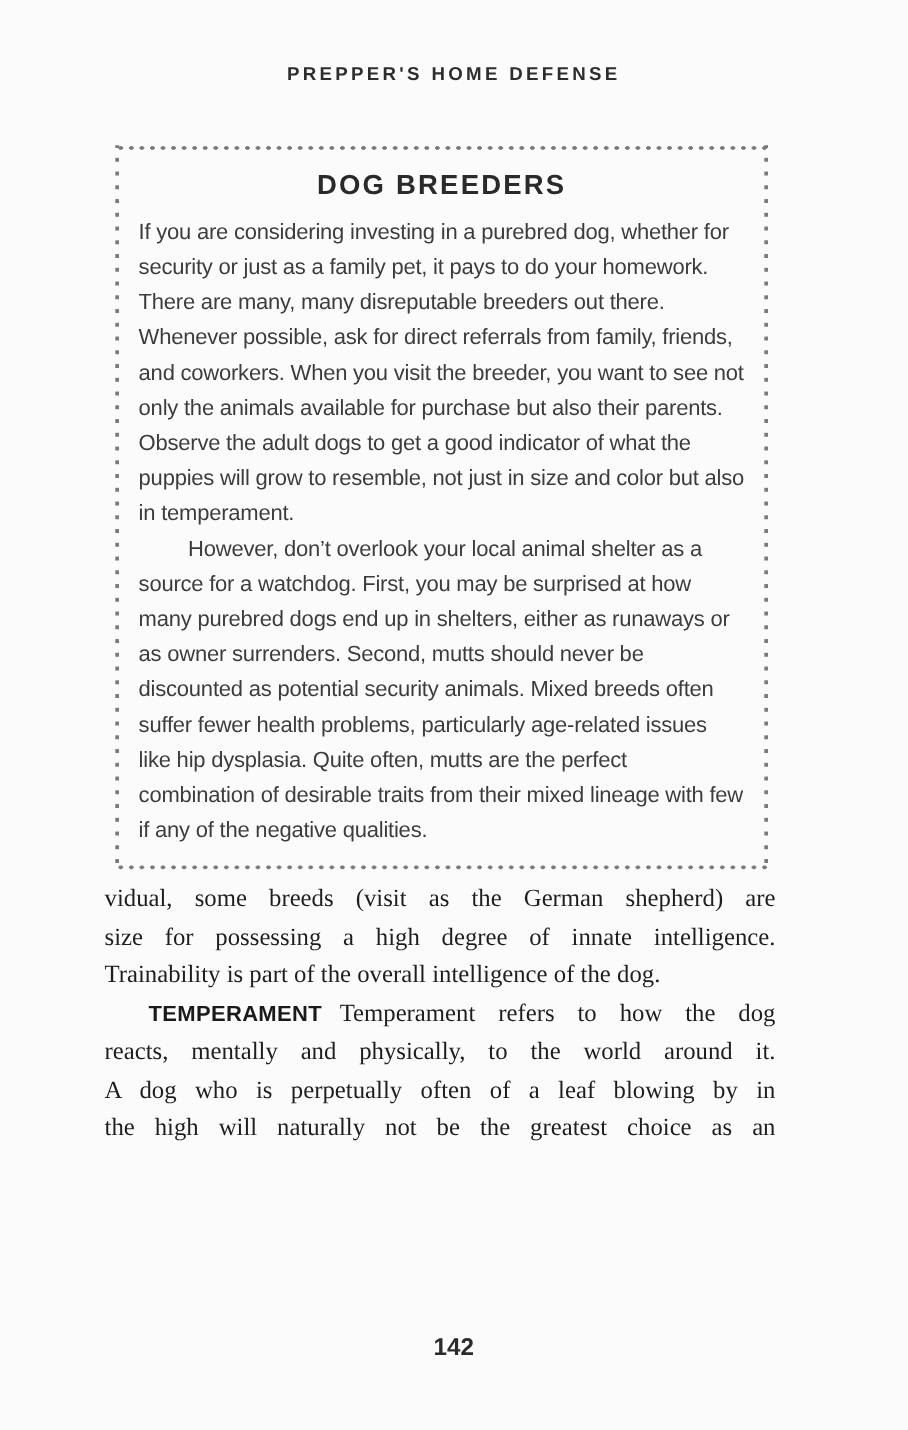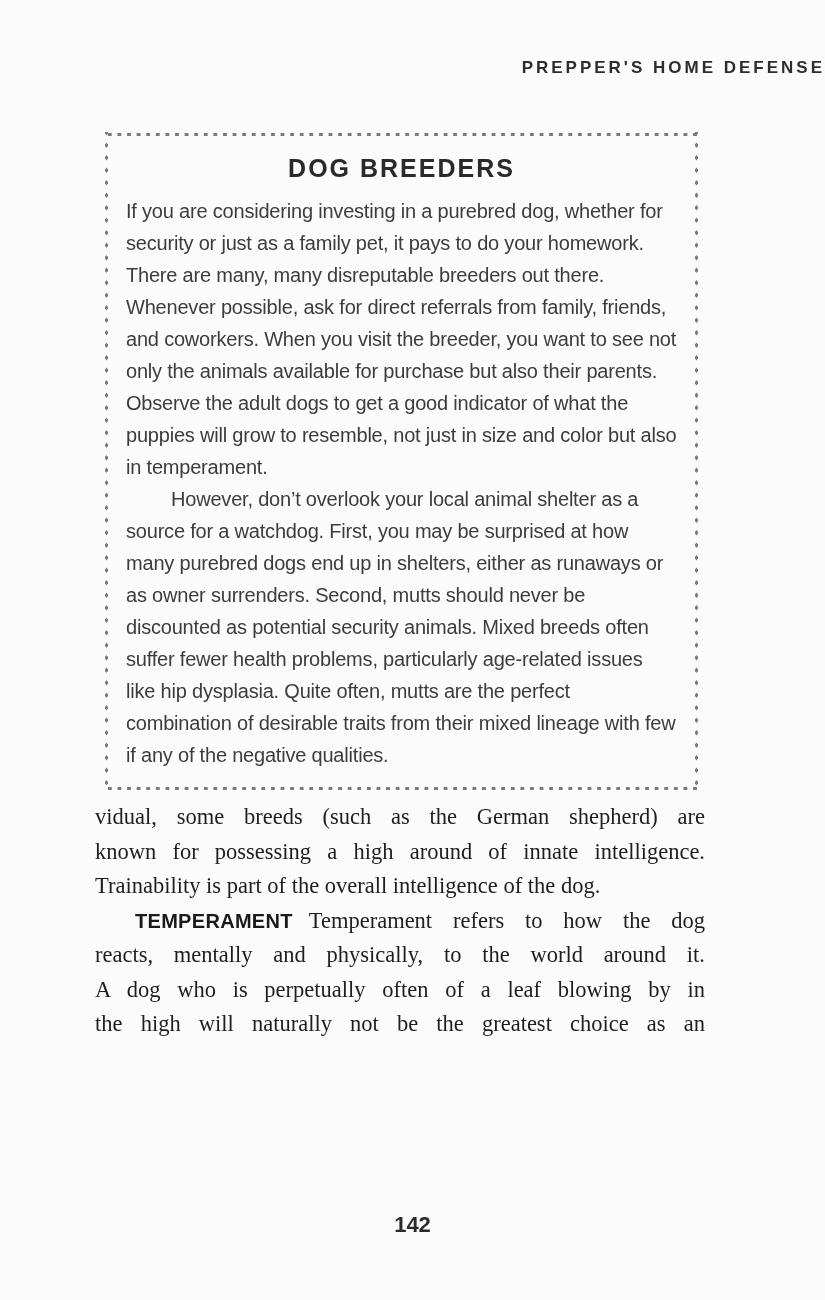--- a/index.html
+++ b/index.html
@@ -12,21 +12,21 @@
     overflow: hidden;
   }
   .page {
     position: absolute;
     inset: 0;
   }
   
   .running-head {
     position: absolute;
     top: 58px; left: 0; right: 0;
-    text-align: right;
+    text-align: center;
     font-family: "Liberation Sans", sans-serif;
     font-weight: bold;
     font-size: 17px;
     letter-spacing: 3px;
     color: #2d2d2d;
   }
   
   .callout {
     position: absolute;
     left: 104px; top: 132px;
@@ -112,22 +112,22 @@
   <section class="callout">
     <div class="dotted-border"></div>
     <h2 class="box-title">DOG BREEDERS</h2>
     <p class="box-p">If you are considering investing in a purebred dog, whether for security or just as a family pet, it pays to do your homework. There are many, many disreputable breeders out there. Whenever possible, ask for direct referrals from family, friends, and coworkers. When you visit the breeder, you want to see not only the animals available for purchase but also their parents. Observe the adult dogs to get a good indicator of what the puppies will grow to resemble, not just in size and color but also in temperament.</p>
     <p class="box-p indent">However, don’t overlook your local animal shelter as a source for a watchdog. First, you may be surprised at how many purebred dogs end up in shelters, either as runaways or as owner surrenders. Second, mutts should never be discounted as potential security animals. Mixed breeds often suffer fewer health problems, particularly age-related issues like hip dysplasia. Quite often, mutts are the perfect combination of desirable traits from their mixed lineage with few if any of the negative qualities.</p>
   </section>
 
   <div class="body-text">
 
     <div class="bodypara">
-      <div class="jline">vidual, some breeds (such as the German shepherd) are</div>
-      <div class="jline">known for possessing a high around of innate intelligence.</div>
+      <div class="jline">vidual, some breeds (visit as the German shepherd) are</div>
+      <div class="jline">size for possessing a high degree of innate intelligence.</div>
       <div class="jline para-end">Trainability is part of the overall intelligence of the dog.</div>
     </div>
 
     <div class="bodypara">
       <div class="jline lead-line">
         <span class="lead">TEMPERAMENT</span><span>Temperament refers to how the dog</span>
       </div>
       <div class="jline">reacts, mentally and physically, to the world around it.</div>
       <div class="jline">A dog who is perpetually often of a leaf blowing by in</div>
       <div class="jline">the high will naturally not be the greatest choice as an</div>

